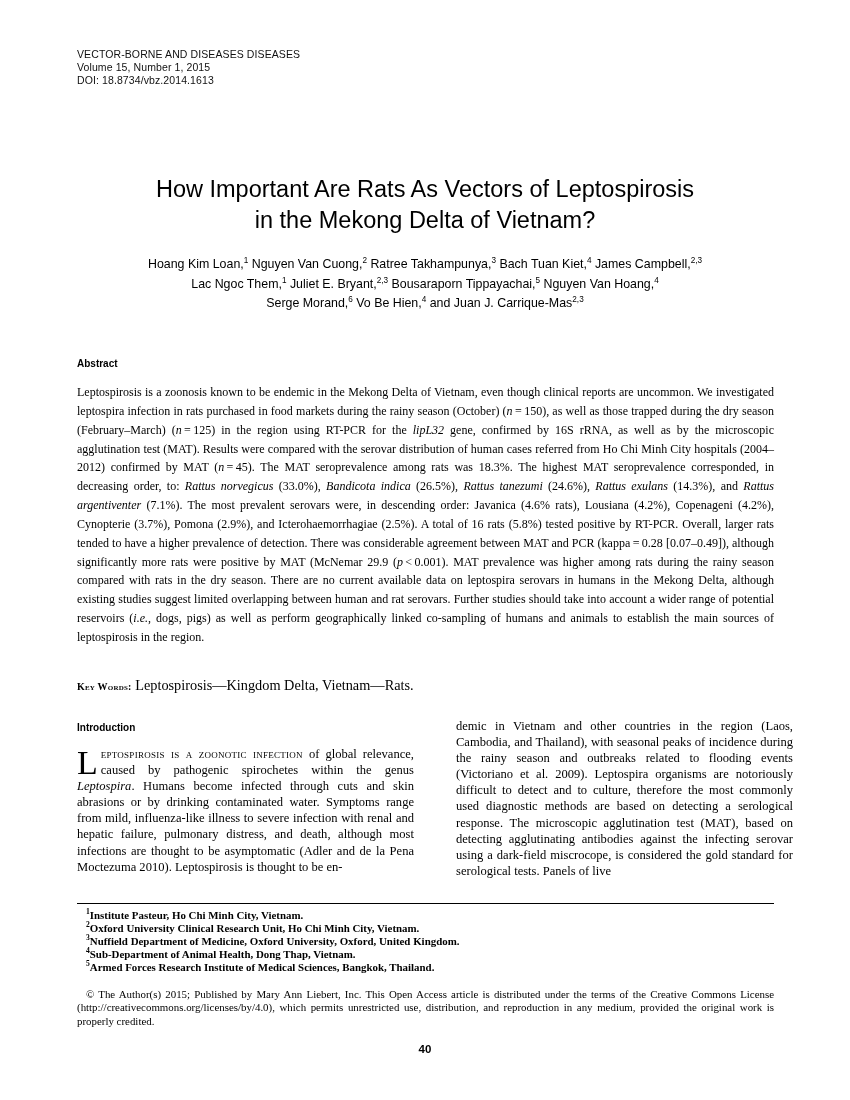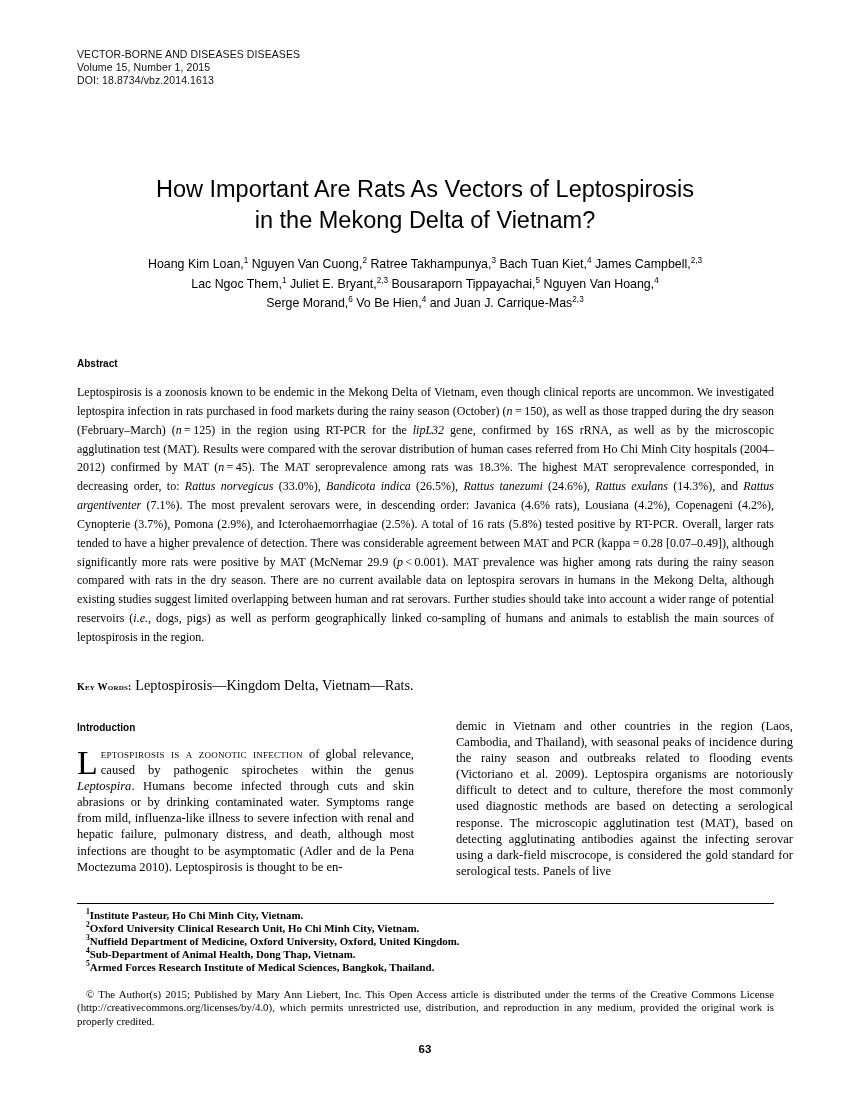--- a/index.html
+++ b/index.html
@@ -235,15 +235,15 @@
     <div><sup>2</sup>Oxford University Clinical Research Unit, Ho Chi Minh City, Vietnam.</div>
     <div><sup>3</sup>Nuffield Department of Medicine, Oxford University, Oxford, United Kingdom.</div>
     <div><sup>4</sup>Sub-Department of Animal Health, Dong Thap, Vietnam.</div>
     <div><sup>5</sup>Armed Forces Research Institute of Medical Sciences, Bangkok, Thailand.</div>
   </div>
 
   <div class="copyright">
     <span class="indent">© The Author(s) 2015; Published by Mary Ann Liebert, Inc. This Open Access article is distributed under the terms of the Creative Commons License (http://creativecommons.org/licenses/by/4.0), which permits unrestricted use, distribution, and reproduction in any medium, provided the original work is properly credited.</span>
   </div>
 
-  <div class="page-number">63</div>
+  <div class="page-number">40</div>
 
 </div>
 
 </body></html>

